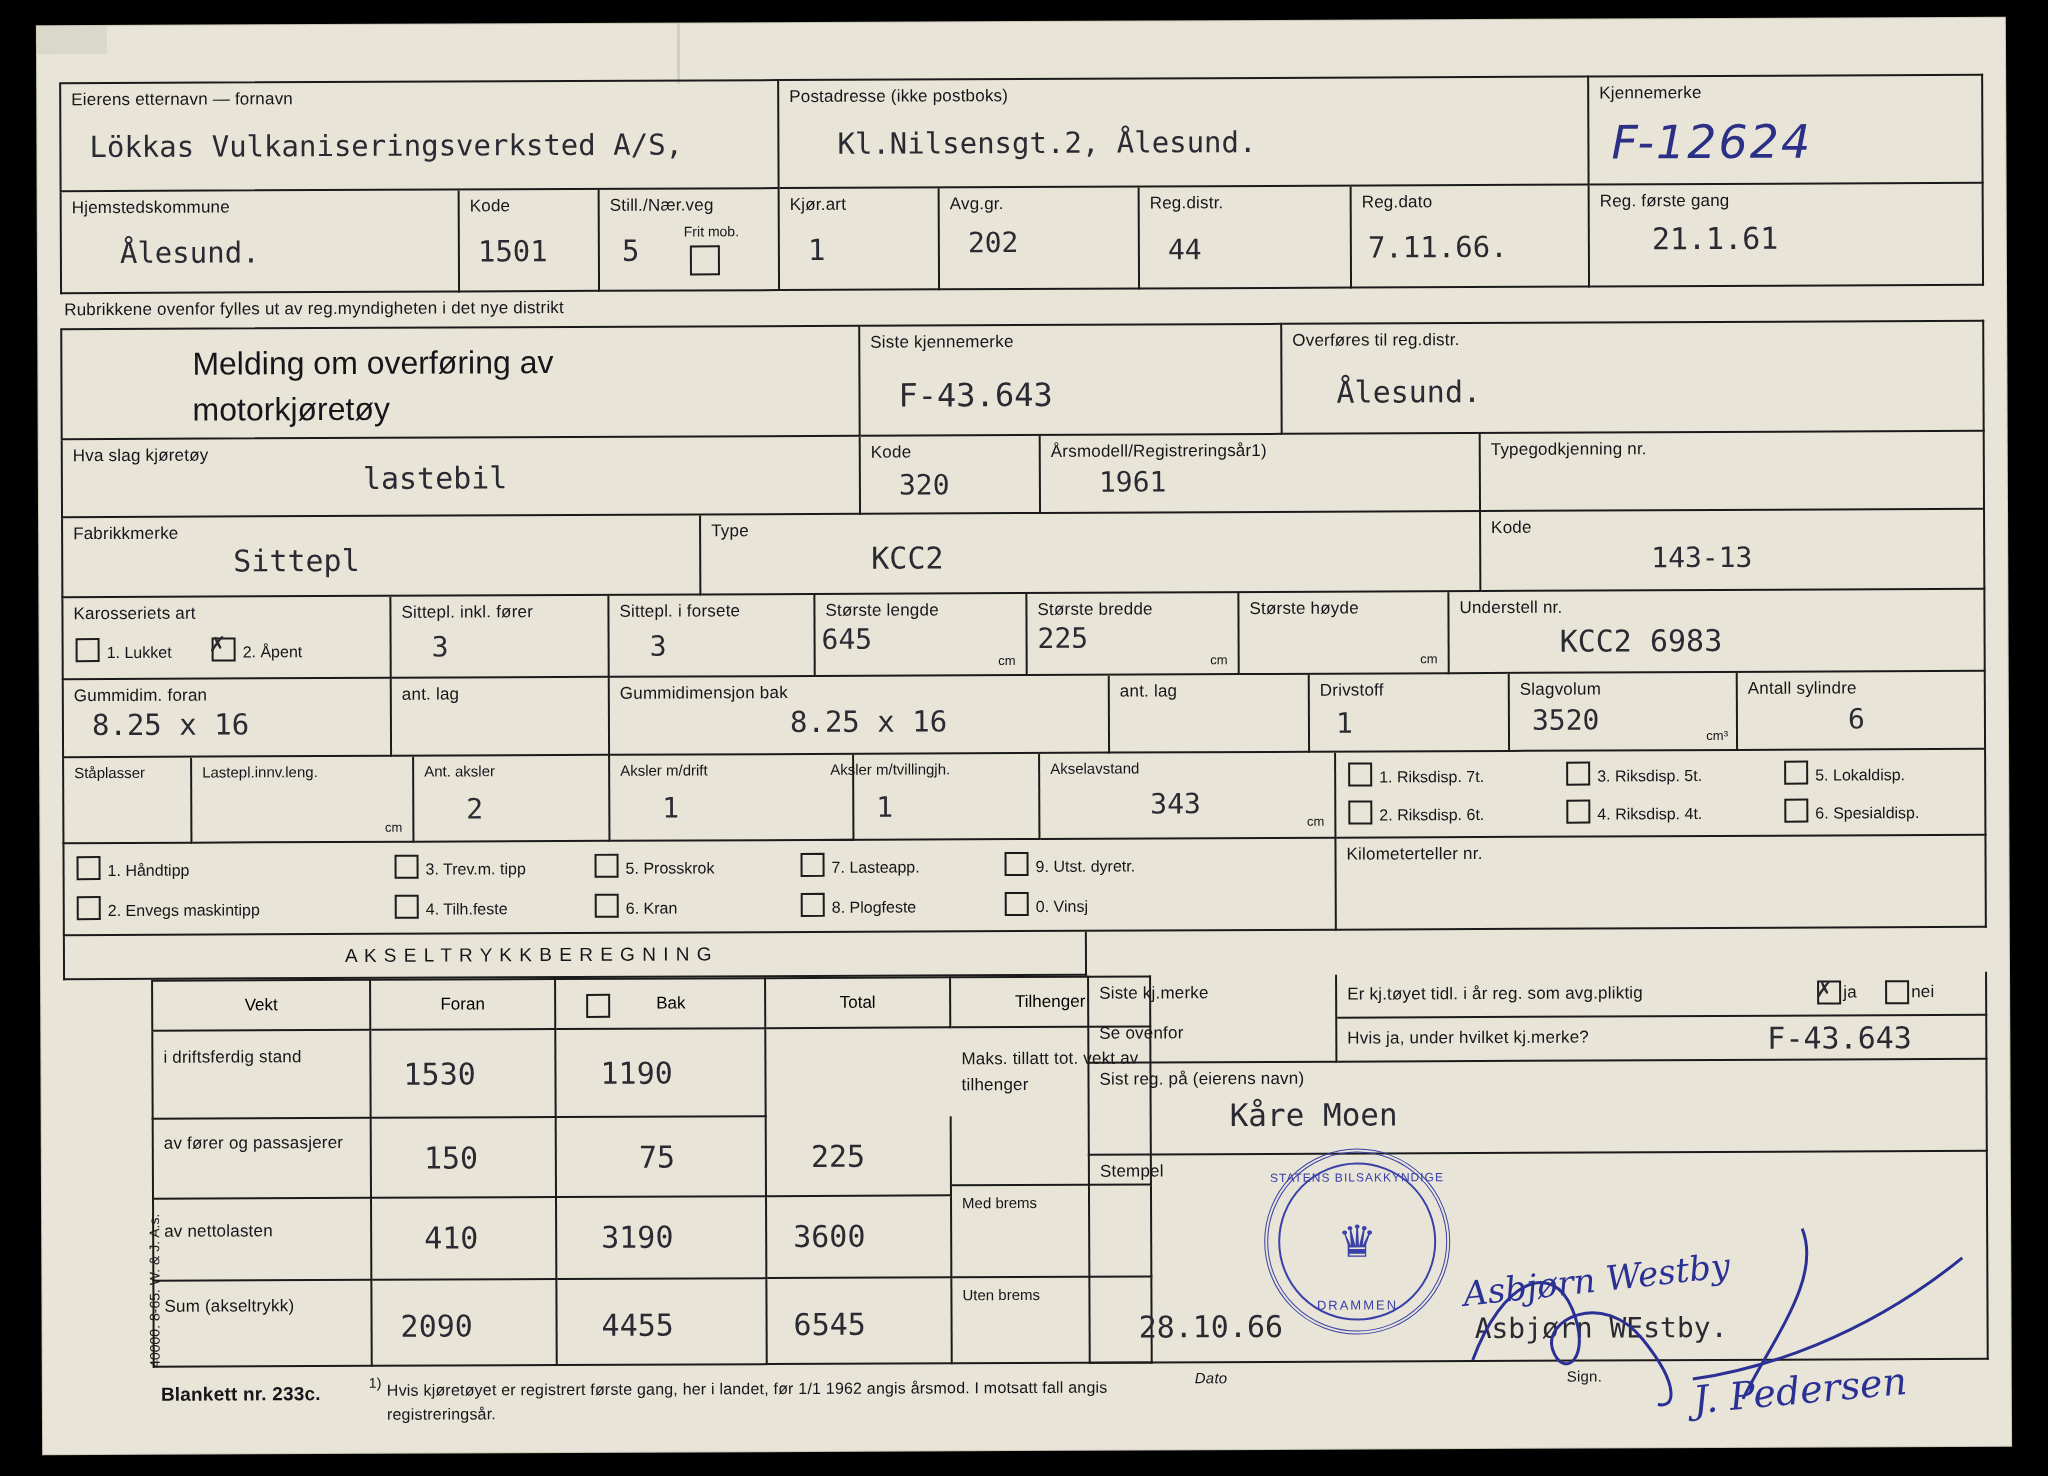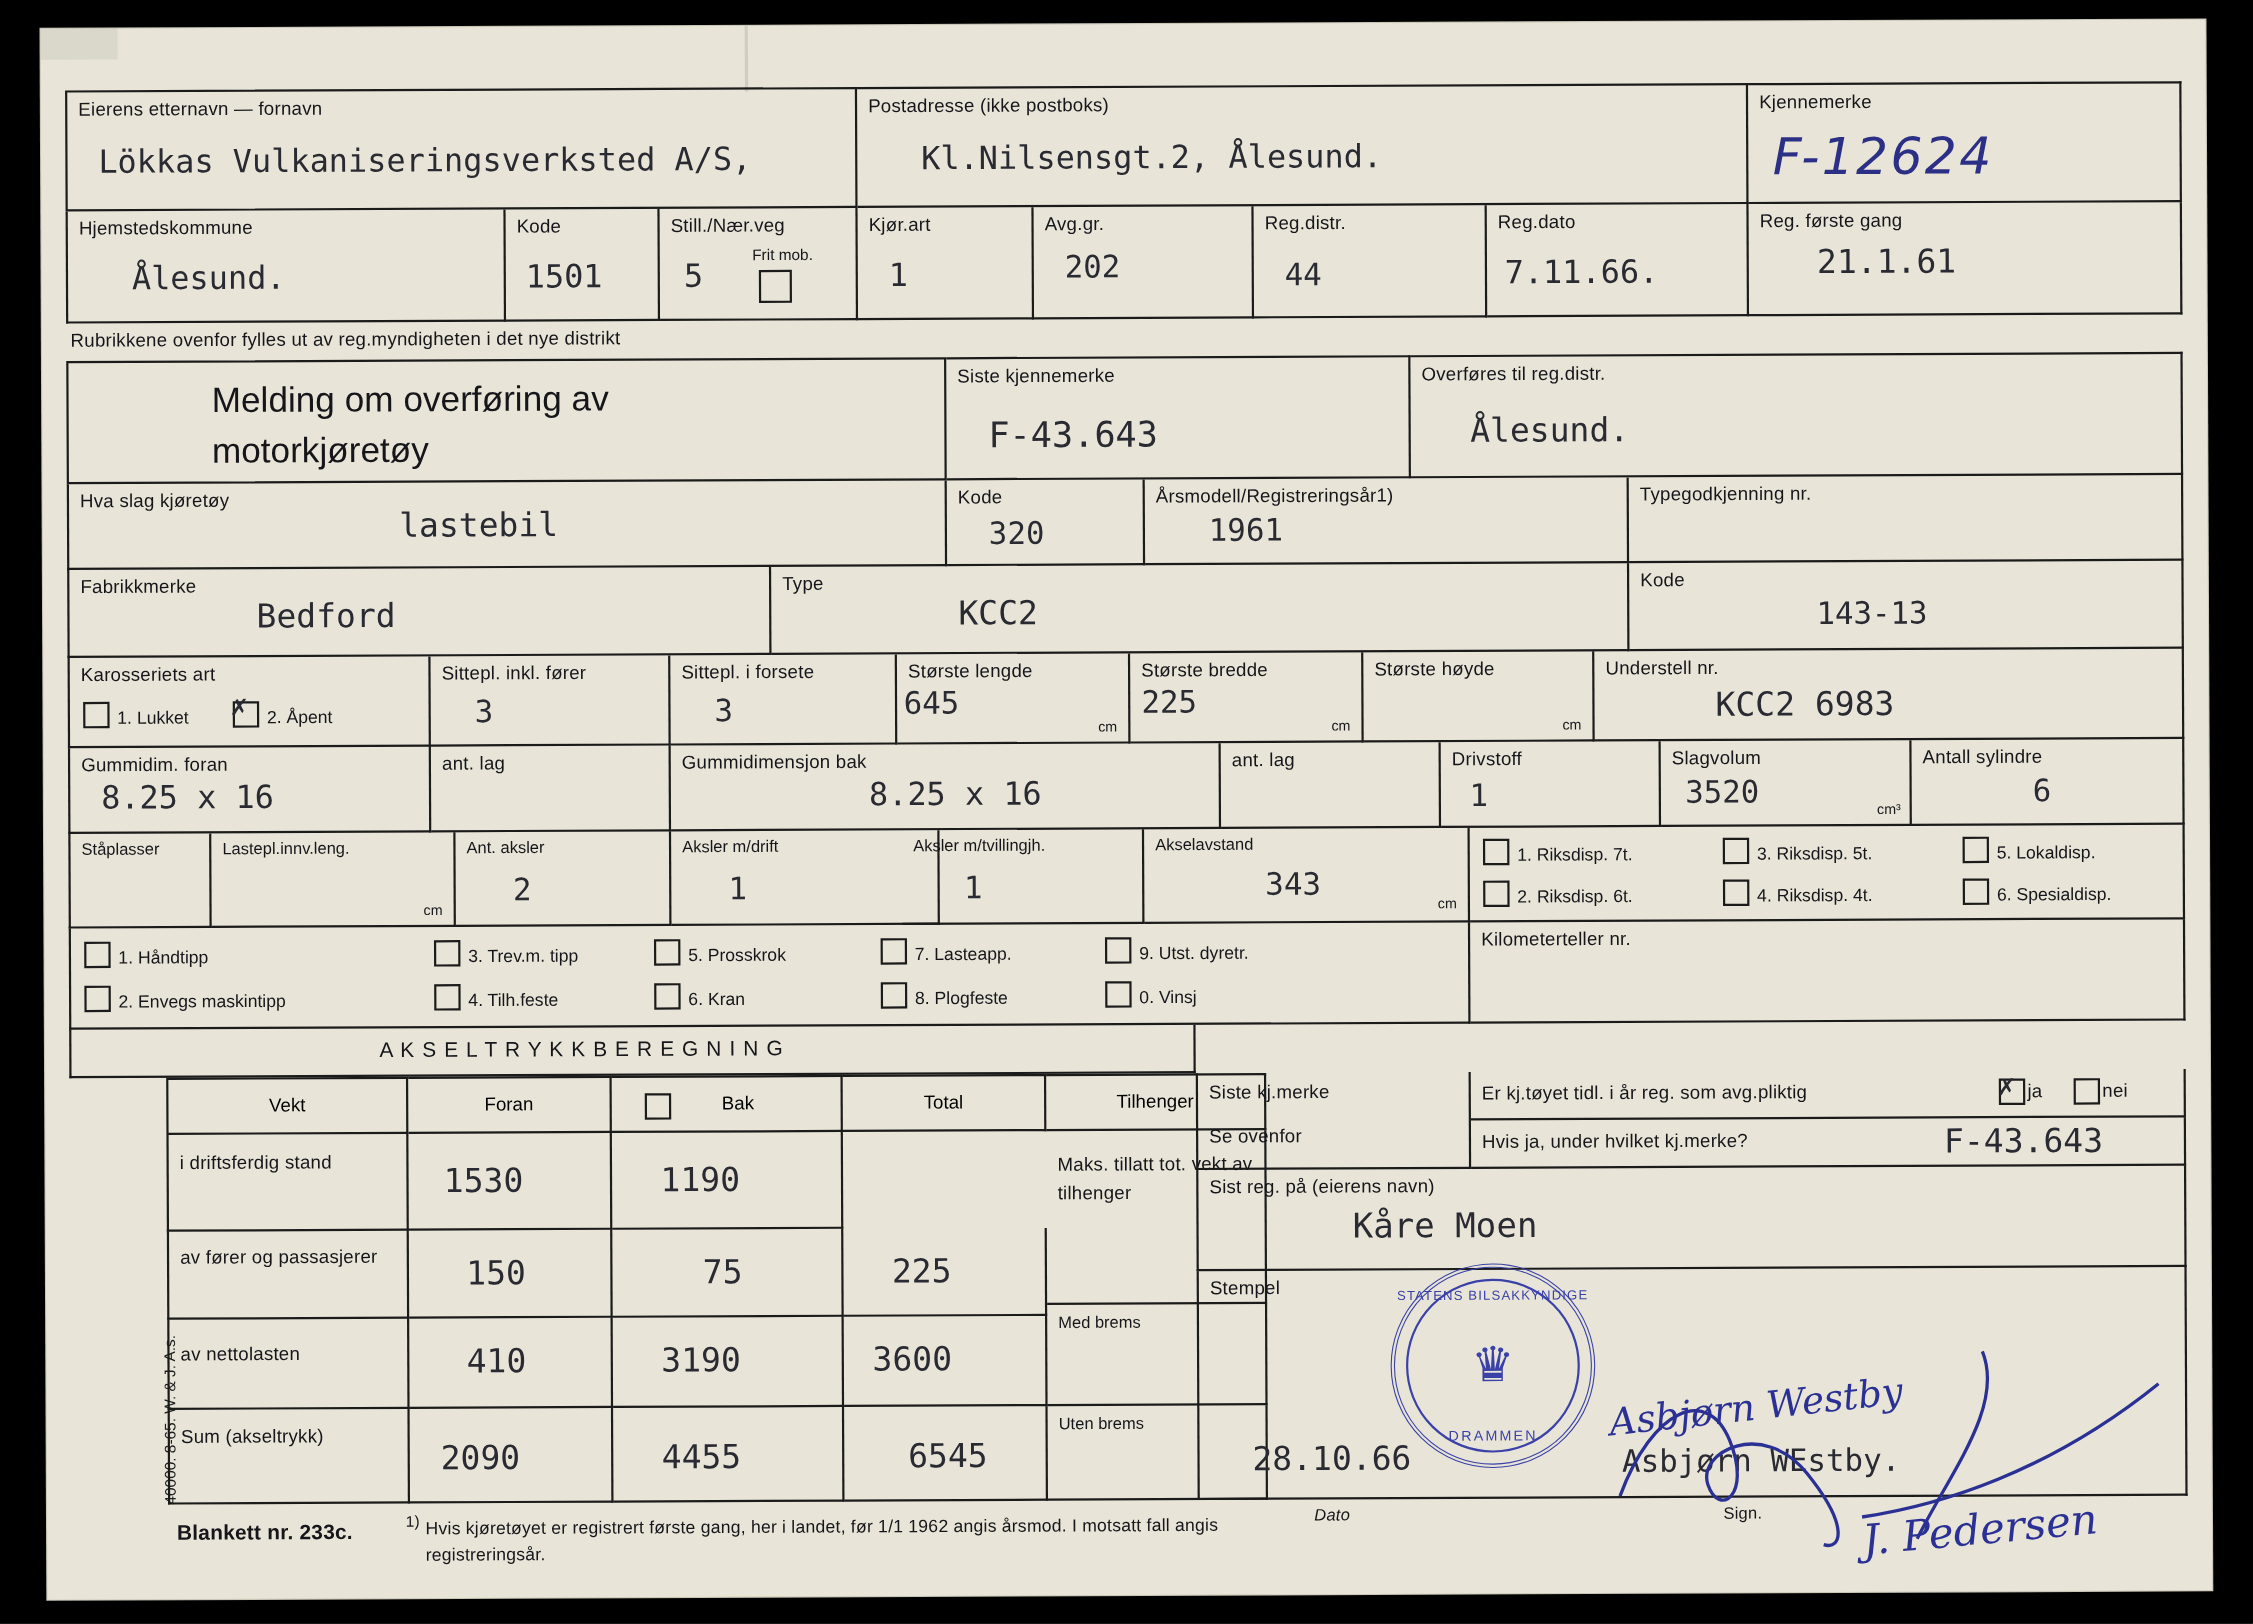--- a/index.html
+++ b/index.html
@@ -115,21 +115,21 @@
       <span class="lbl">Årsmodell/Registreringsår1)</span>
       <span class="val" style="left:58px;top:30px;font-size:28px;">1961</span>
     </div>
     <div class="cell bd" style="left:1442px;top:414px;width:504px;height:78px;border-top:0;border-left:0;">
       <span class="lbl">Typegodkjenning nr.</span>
       <span class="val" style="left:40px;top:32px;font-size:28px;"></span>
     </div>
 
     <div class="cell bd" style="left:22px;top:492px;width:640px;height:80px;border-top:0;">
       <span class="lbl">Fabrikkmerke</span>
-      <span class="val" style="left:170px;top:26px;font-size:30px;">Bedford</span>
+      <span class="val" style="left:170px;top:26px;font-size:30px;">Sittepl</span>
     </div>
     <div class="cell bd" style="left:662px;top:492px;width:780px;height:80px;border-top:0;border-left:0;">
       <span class="lbl">Type</span>
       <span class="val" style="left:170px;top:26px;font-size:30px;">KCC2</span>
     </div>
     <div class="cell bd" style="left:1442px;top:492px;width:504px;height:80px;border-top:0;border-left:0;">
       <span class="lbl">Kode</span>
       <span class="val" style="left:170px;top:30px;font-size:28px;">143-13</span>
     </div>
 
@@ -350,21 +350,21 @@
     <div class="cell bd" style="left:110px;top:1256px;width:220px;height:86px;border-top:0;">
       <span class="lbl" style="position:absolute;left:10px;top:12px;width:200px;line-height:26px;">Sum (akseltrykk)</span>
     </div>
     <div class="cell bd" style="left:330px;top:1256px;width:185px;height:86px;border-top:0;border-left:0;">
       <span class="val" style="left:28px;top:28px;font-size:30px;">2090</span>
     </div>
     <div class="cell bd" style="left:515px;top:1256px;width:210px;height:86px;border-top:0;border-left:0;">
       <span class="val" style="left:44px;top:28px;font-size:30px;">4455</span>
     </div>
     <div class="cell bd" style="left:725px;top:1256px;width:185px;height:86px;border-top:0;border-left:0;">
-      <span class="val" style="left:26px;top:28px;font-size:30px;margin-left:32px;">6545</span>
+      <span class="val" style="left:26px;top:28px;font-size:30px;">6545</span>
     </div>
     <div class="cell bd" style="left:910px;top:1256px;width:200px;height:86px;border-top:0;border-left:0;">
       <span class="lbl-sm" style="position:absolute;left:10px;top:8px;">Uten brems</span>
       <span class="val" style="left:30px;top:36px;font-size:28px;"></span>
     </div>
 
     <div class="vertlabel" style="left:104px;top:1342px;">40000. 8-65. W. &amp; J. A.s.</div>
 
     <div class="cell bd" style="left:1046px;top:954px;width:250px;height:88px;border-top:0;">
       <span class="lbl" style="position:absolute;left:10px;top:8px;">Siste kj.merke</span>

